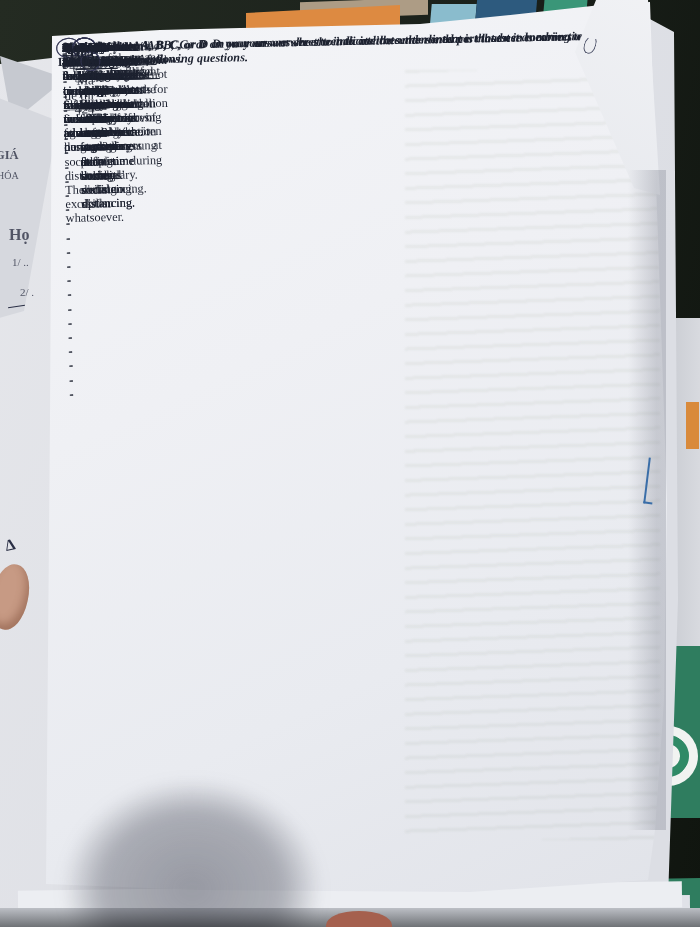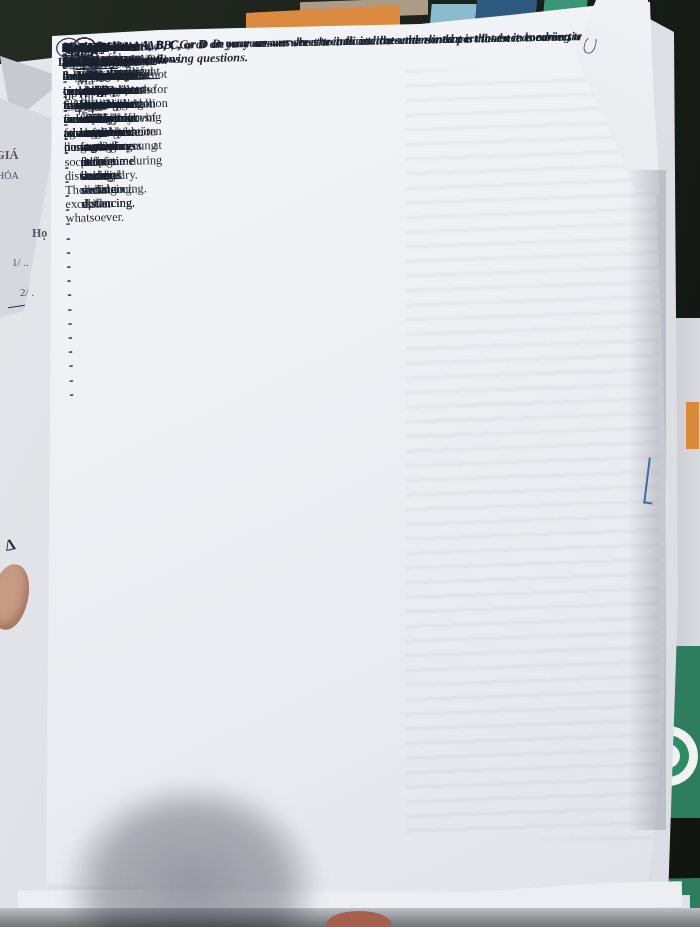--- a/index.html
+++ b/index.html
@@ -18,21 +18,21 @@
 
   
   .under-sheet{left:0;top:0;width:700px;height:927px;background:linear-gradient(115deg,#e6e7eb,#dcdee4 70%);
     clip-path:polygon(0px 64px,120px 50px,230px 34px,300px 36px,400px 42px,440px 26px,470px 34px,535px 50px,585px 60px,620px 40px,648px 18px,674px 32px,678px 600px,668px 900px,0px 912px);z-index:3;}
   .foldA{left:0;top:56px;width:66px;height:70px;background:#c6c9d0;clip-path:polygon(0 0,100% 32%,18% 95%);z-index:4;}
   .foldB{left:0;top:94px;width:60px;height:226px;background:#d6d8de;clip-path:polygon(0 2%,97% 12%,40% 96%,0 99%);z-index:4;}
 
   .side-line{z-index:4;color:#3a3e50;opacity:.85;font-weight:700;}
   .s0{left:-5px;top:148px;font-size:12.5px;}
   .s1{left:-3px;top:170px;font-size:10px;font-weight:400;}
-  .s2{left:32px;top:226px;font-size:12px;}
+  .s2{left:9px;top:226px;font-size:16px;}
   .s3{left:12px;top:256px;font-size:11px;font-weight:400;}
   .s4{left:20px;top:286px;font-size:11px;font-weight:400;}
   .dash-mark{left:8px;top:306px;width:17px;height:0;border-top:1.6px solid #2a2f45;transform:rotate(-8deg);z-index:4;}
   .tri{left:5px;top:536px;font-size:16px;color:#2a2f45;z-index:8;transform:rotate(-12deg);font-weight:700;}
 
   
   .rightsheets{left:652px;top:318px;width:48px;height:342px;background:linear-gradient(90deg,#c2c5cc,#d8dadf);z-index:2;}
   .orange-sliver{left:686px;top:402px;width:13px;height:47px;background:#d98a3b;z-index:2;}
   .green-rect{left:650px;top:646px;width:50px;height:172px;background:var(--c-green-folder,#2f7d5f);z-index:2;}
   .logo-circle{left:638px;top:726px;width:60px;height:60px;border-radius:50%;background:#f1f3f1;z-index:2;}

